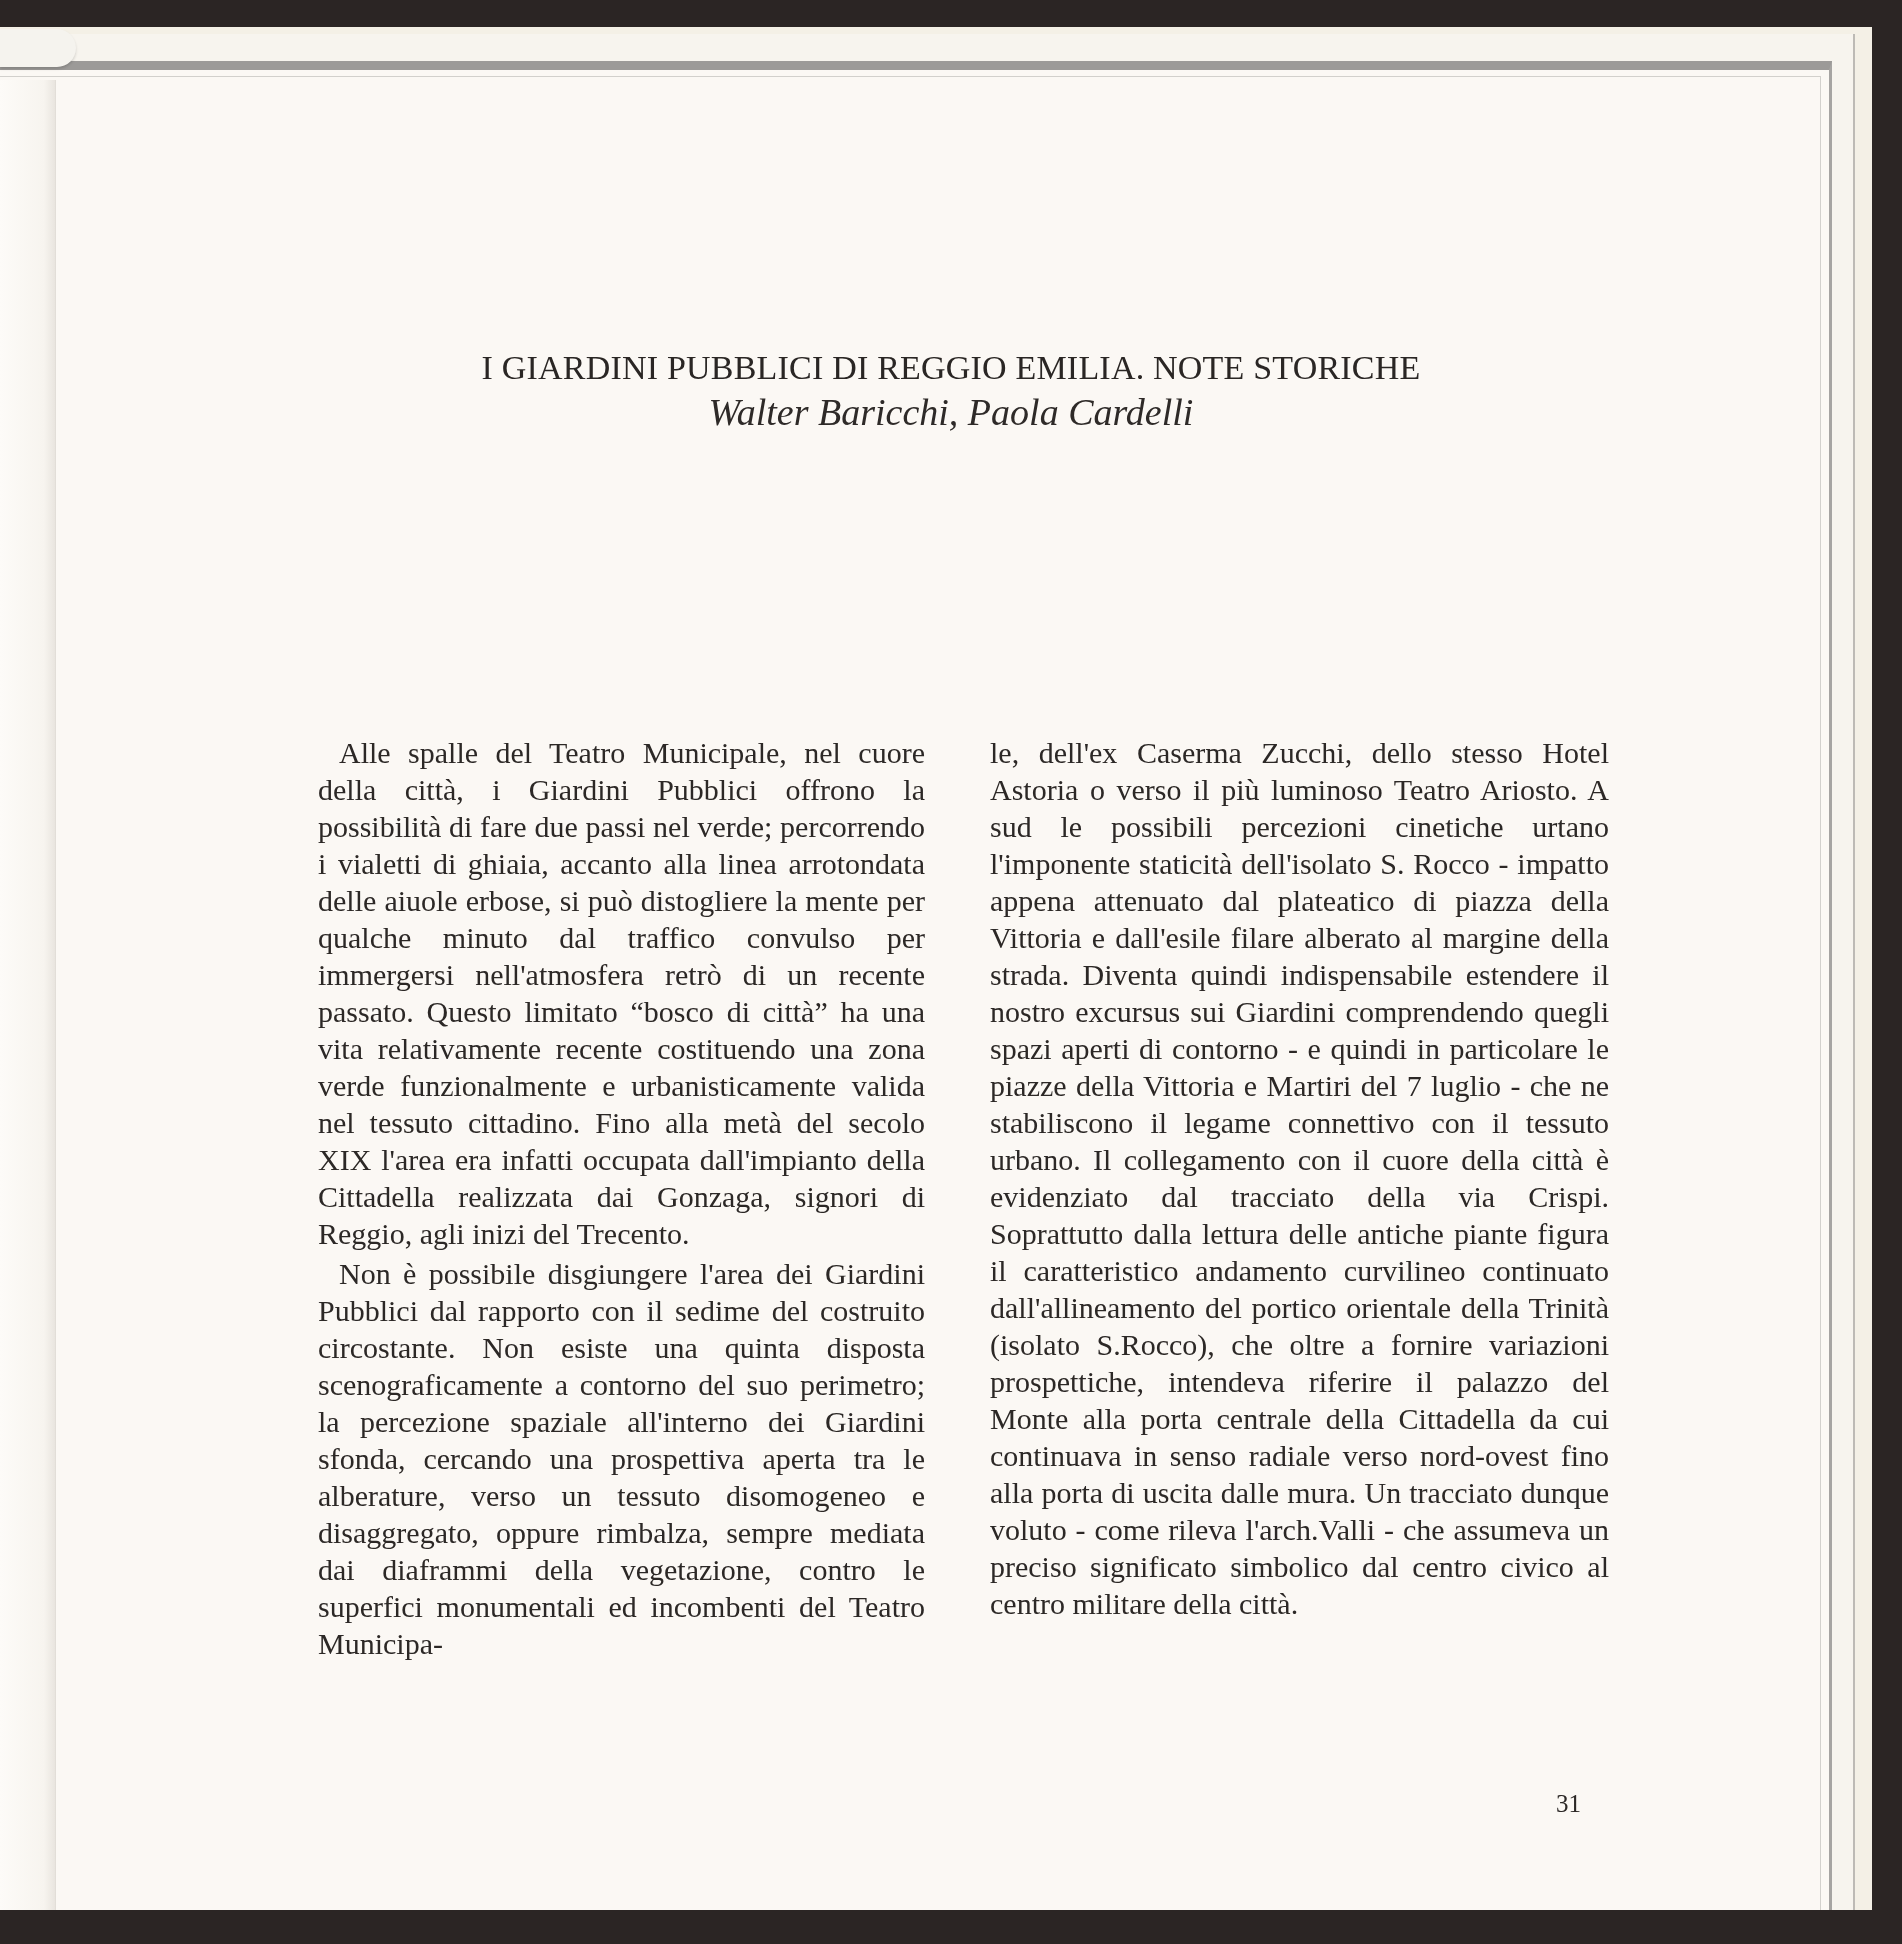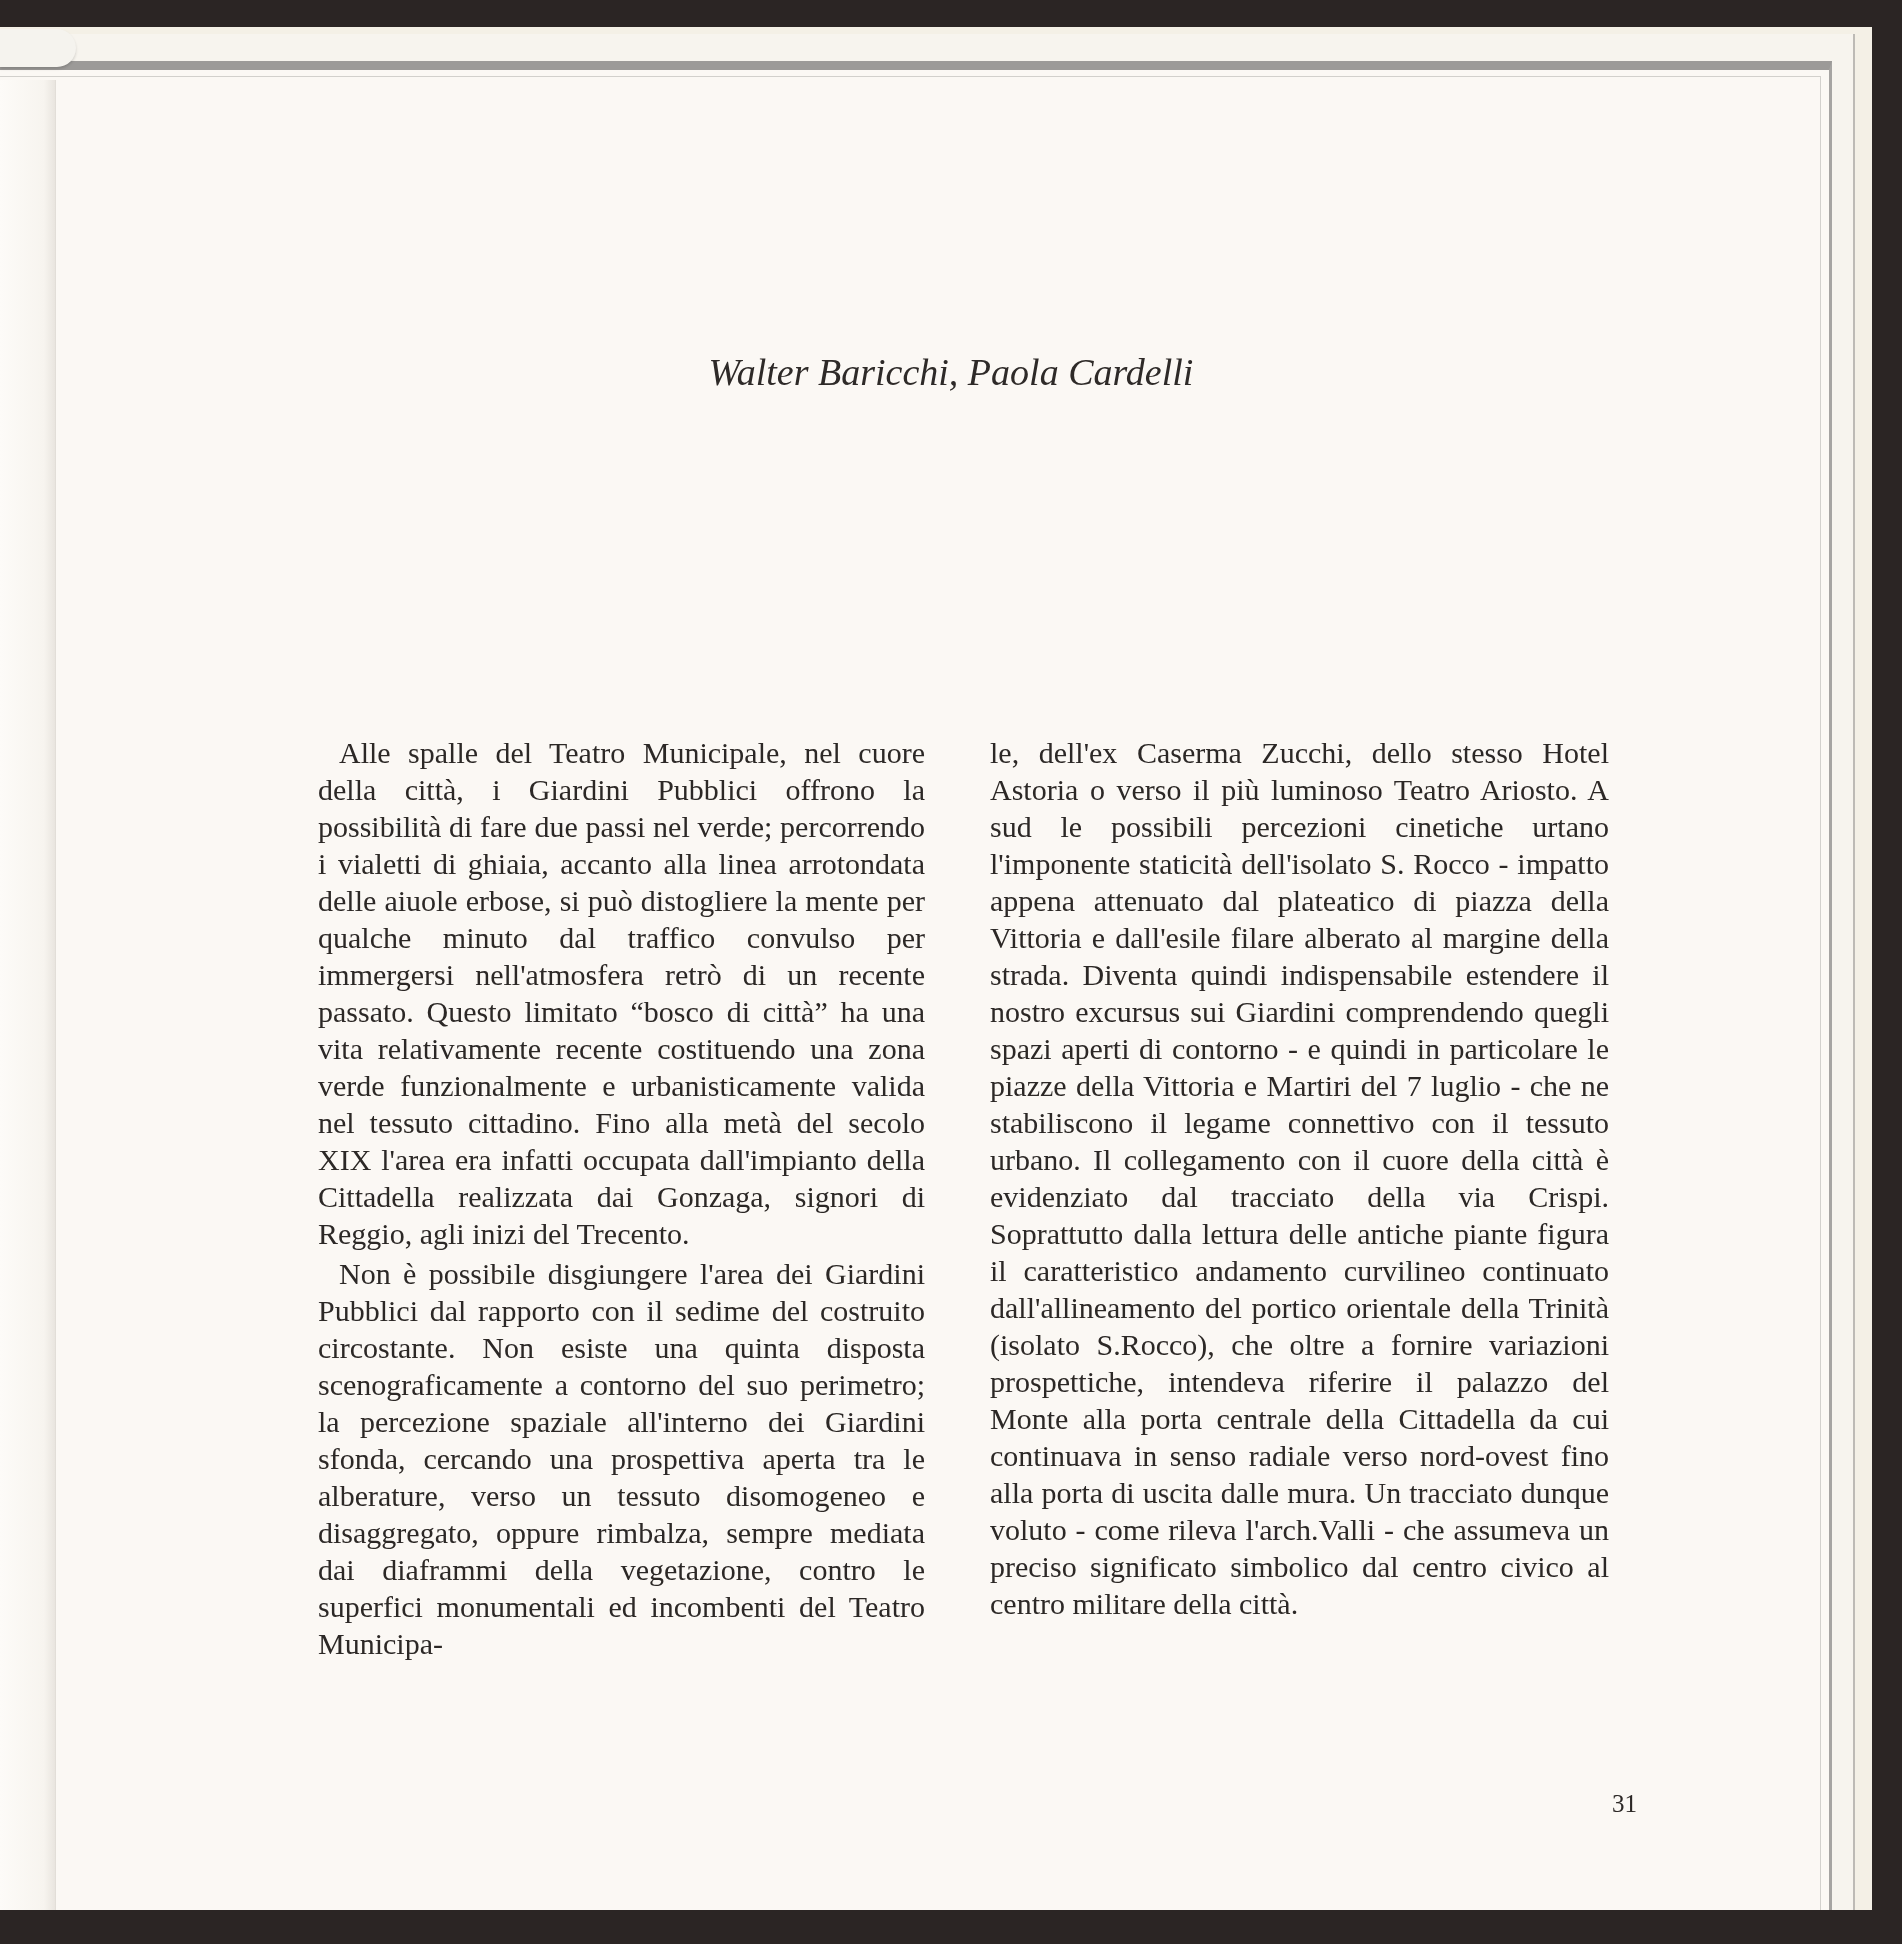--- a/index.html
+++ b/index.html
@@ -118,21 +118,21 @@
     .col-right {
       left: 967px;
       width: 619px;
       margin-left: 23px;
     }
     .para-gap {
       height: 2.9px;
     }
     .page-number {
       position: absolute;
-      left: 1612px;
+      left: 1556px;
       top: 1790px;
       font-size: 25px;
       color: #2c2826;
     }
     
     .bottom-shadow {
       position: absolute;
       left: 0;
       top: 1910px;
       width: 1902px;
@@ -146,20 +146,21 @@
 <div class="back-page"></div>
 <div class="back-page-2"></div>
 
 <div class="page">
   <div class="page-inner-line"></div>
   <div class="binding"></div>
 </div>
 <div class="binding-tab"></div>
 
 <div class="title-block">
+  <h1 class="title">I GIARDINI PUBBLICI DI REGGIO EMILIA. NOTE STORICHE</h1>
   <div class="authors">Walter Baricchi, Paola Cardelli</div>
 </div>
 
 <div class="column col-left">
   <p class="indent">Alle spalle del Teatro Municipale, nel cuore della città, i Giardini Pubblici offrono la possibilità di fare due passi nel verde; percorrendo i vialetti di ghiaia, accanto alla linea arrotondata delle aiuole erbose, si può distogliere la mente per qualche minuto dal traffico convulso per immergersi nell'atmosfera retrò di un recente passato. Questo limitato “bosco di città” ha una vita relativamente recente costituendo una zona verde funzionalmente e urbanisticamente valida nel tessuto cittadino. Fino alla metà del secolo XIX l'area era infatti occupata dall'impianto della Cittadella realizzata dai Gonzaga, signori di Reggio, agli inizi del Trecento.</p>
   <div class="para-gap"></div>
   <p class="indent">Non è possibile disgiungere l'area dei Giardini Pubblici dal rapporto con il sedime del costruito circostante. Non esiste una quinta disposta scenograficamente a contorno del suo perimetro; la percezione spaziale all'interno dei Giardini sfonda, cercando una prospettiva aperta tra le alberature, verso un tessuto disomogeneo e disaggregato, oppure rimbalza, sempre mediata dai diaframmi della vegetazione, contro le superfici monumentali ed incombenti del Teatro Municipa-</p>
 </div>
 
 <div class="column col-right">

